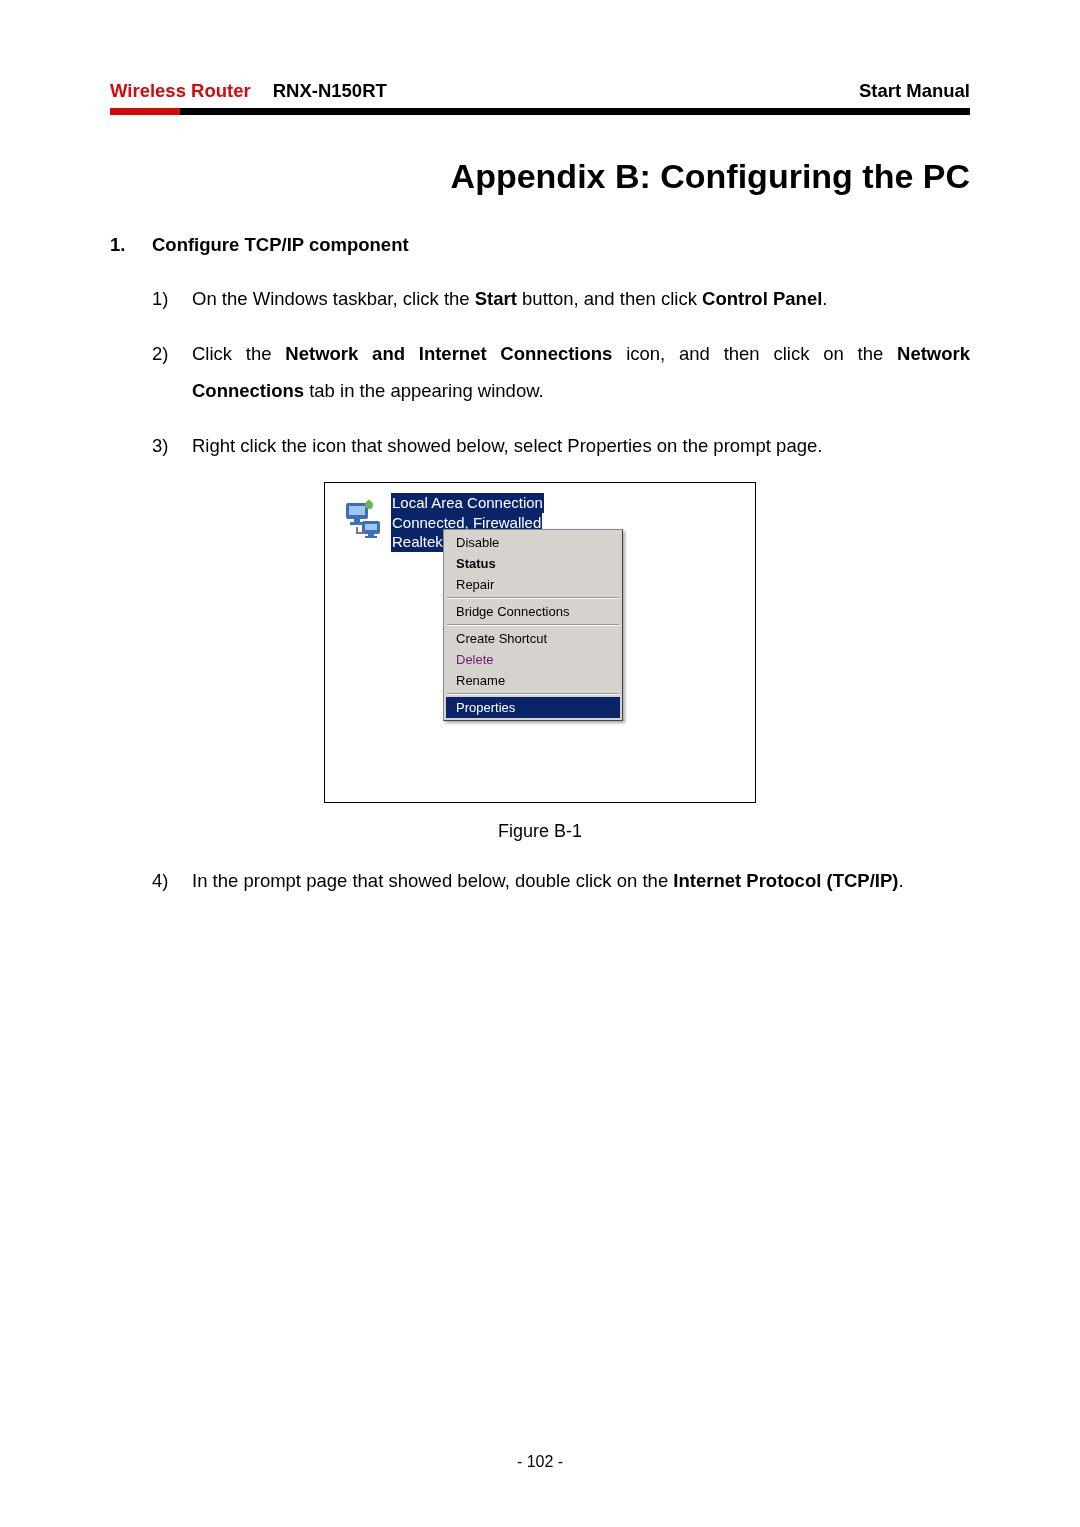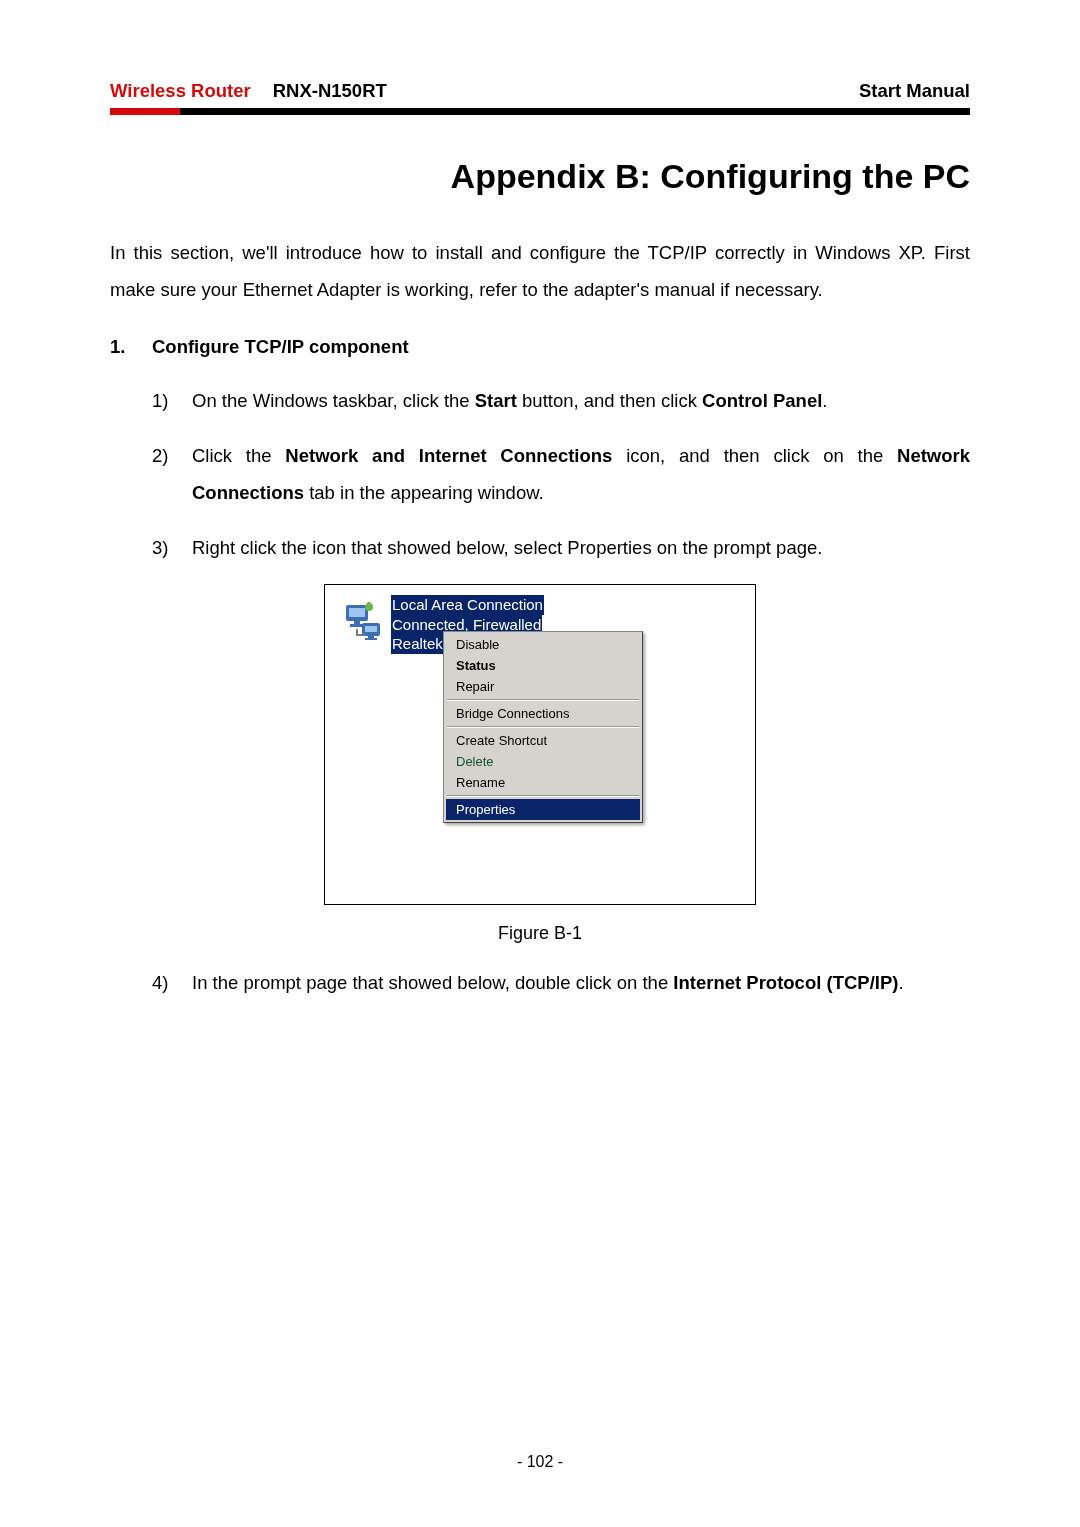--- a/index.html
+++ b/index.html
@@ -121,41 +121,41 @@
   .icon-text .hl {
     background: #0a246a;
     color: #fff;
     display: inline-block;
     padding: 0 1px;
   }
   .context-menu {
     position: absolute;
     left: 118px;
     top: 36px;
-    width: 200px;
+    width: 180px;
     background: #d6d3ce;
     border: 1px solid #888;
     border-right-color: #444;
     border-bottom-color: #444;
     box-shadow: 2px 2px 3px rgba(0,0,0,0.35);
     font-family: Tahoma, Verdana, sans-serif;
     font-size: 13px;
     padding: 2px;
     box-sizing: border-box;
   }
   .context-menu .item {
     padding: 3px 10px;
   }
   .context-menu .item.bold { font-weight: bold; }
   .context-menu .sep {
     border-top: 1px solid #9a968e;
     border-bottom: 1px solid #fff;
     margin: 2px 1px;
   }
-  .context-menu .item.disabled { color: #14532d; }
+  .context-menu .item.disabled { color: #701a75; }
   .context-menu .item.selected {
     background: #0a246a;
     color: #fff;
   }
   .fig-caption {
     font-size: 18px;
     margin-top: 18px;
   }
   .page-num {
     position: absolute;
@@ -174,21 +174,20 @@
     <div class="header-left">
       <span class="wireless">Wireless Router</span>
       <span class="model">RNX-N150RT</span>
     </div>
     <div class="header-right">Start Manual</div>
   </div>
   <div class="header-underline"></div>
 
   <h1 class="appendix">Appendix B: Configuring the PC</h1>
 
-  <p class="intro">In this section, we'll introduce how to install and configure the TCP/IP correctly in Windows XP. First make sure your Ethernet Adapter is working, refer to the adapter's manual if necessary.</p>
 
   <div class="section-line">
     <span class="section-num">1.</span>
     <span>Configure TCP/IP component</span>
   </div>
 
   <ol class="steps">
     <li>
       <span class="step-num">1)</span>
       <span>

